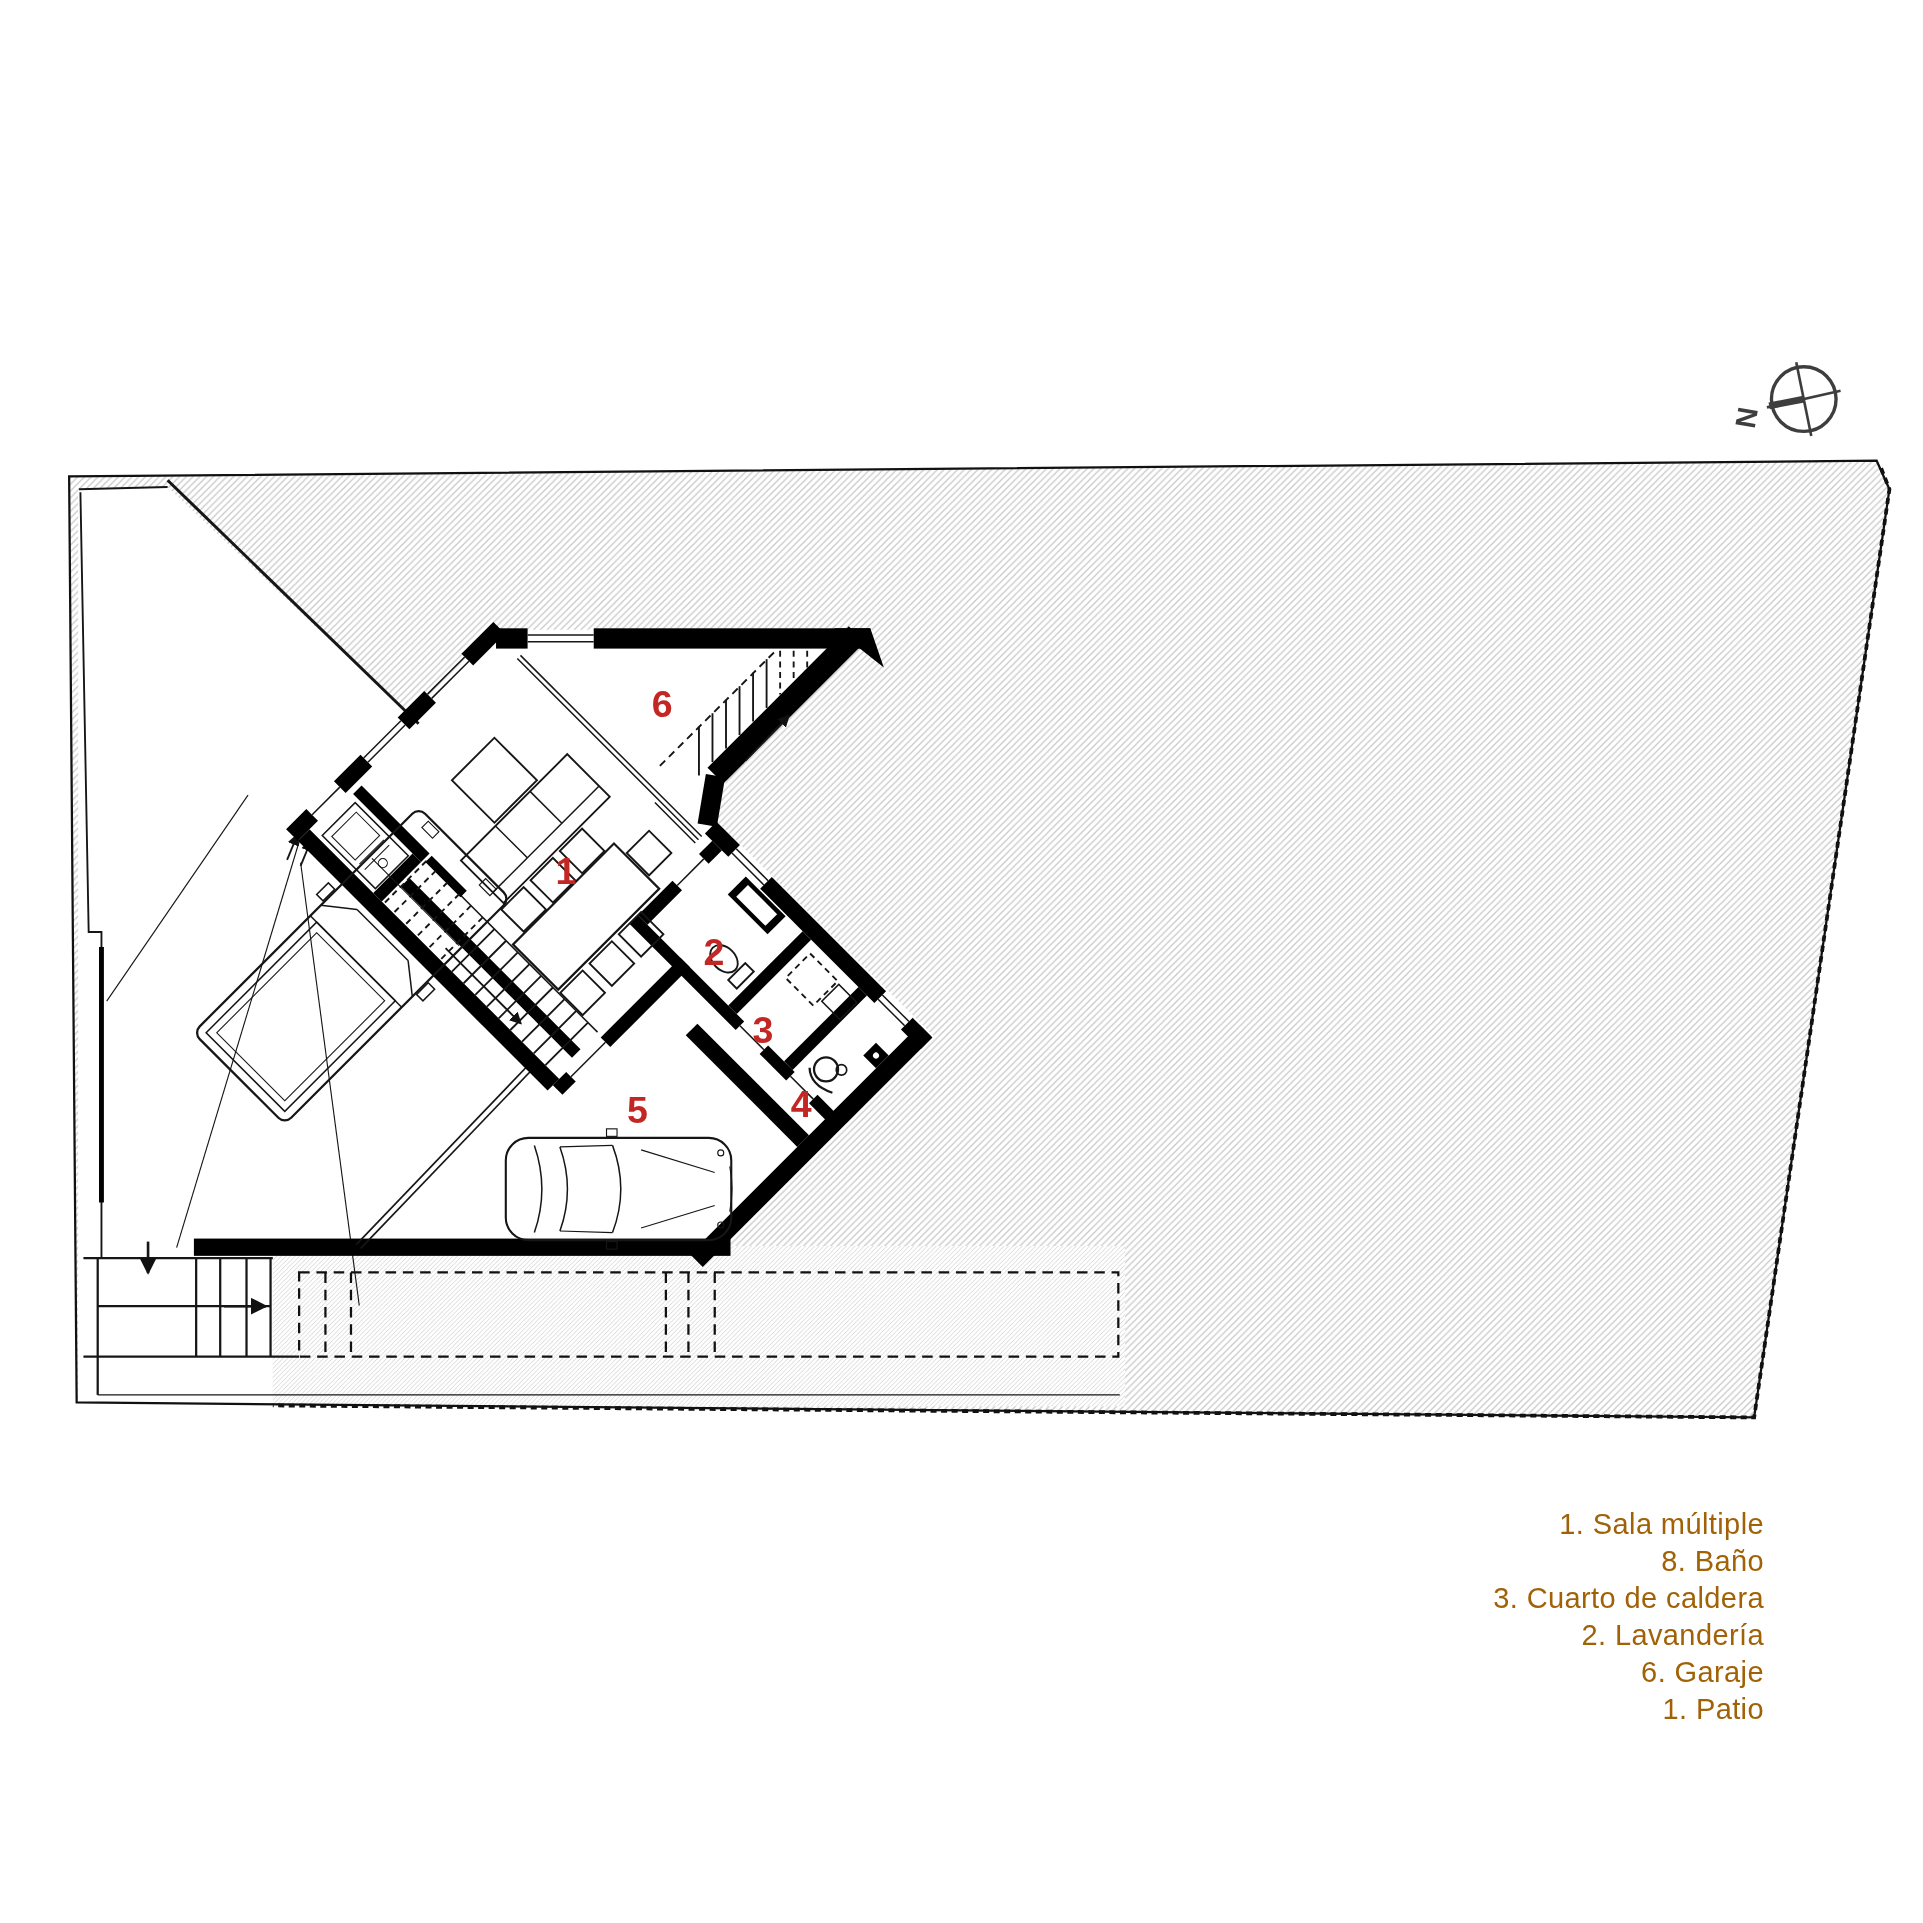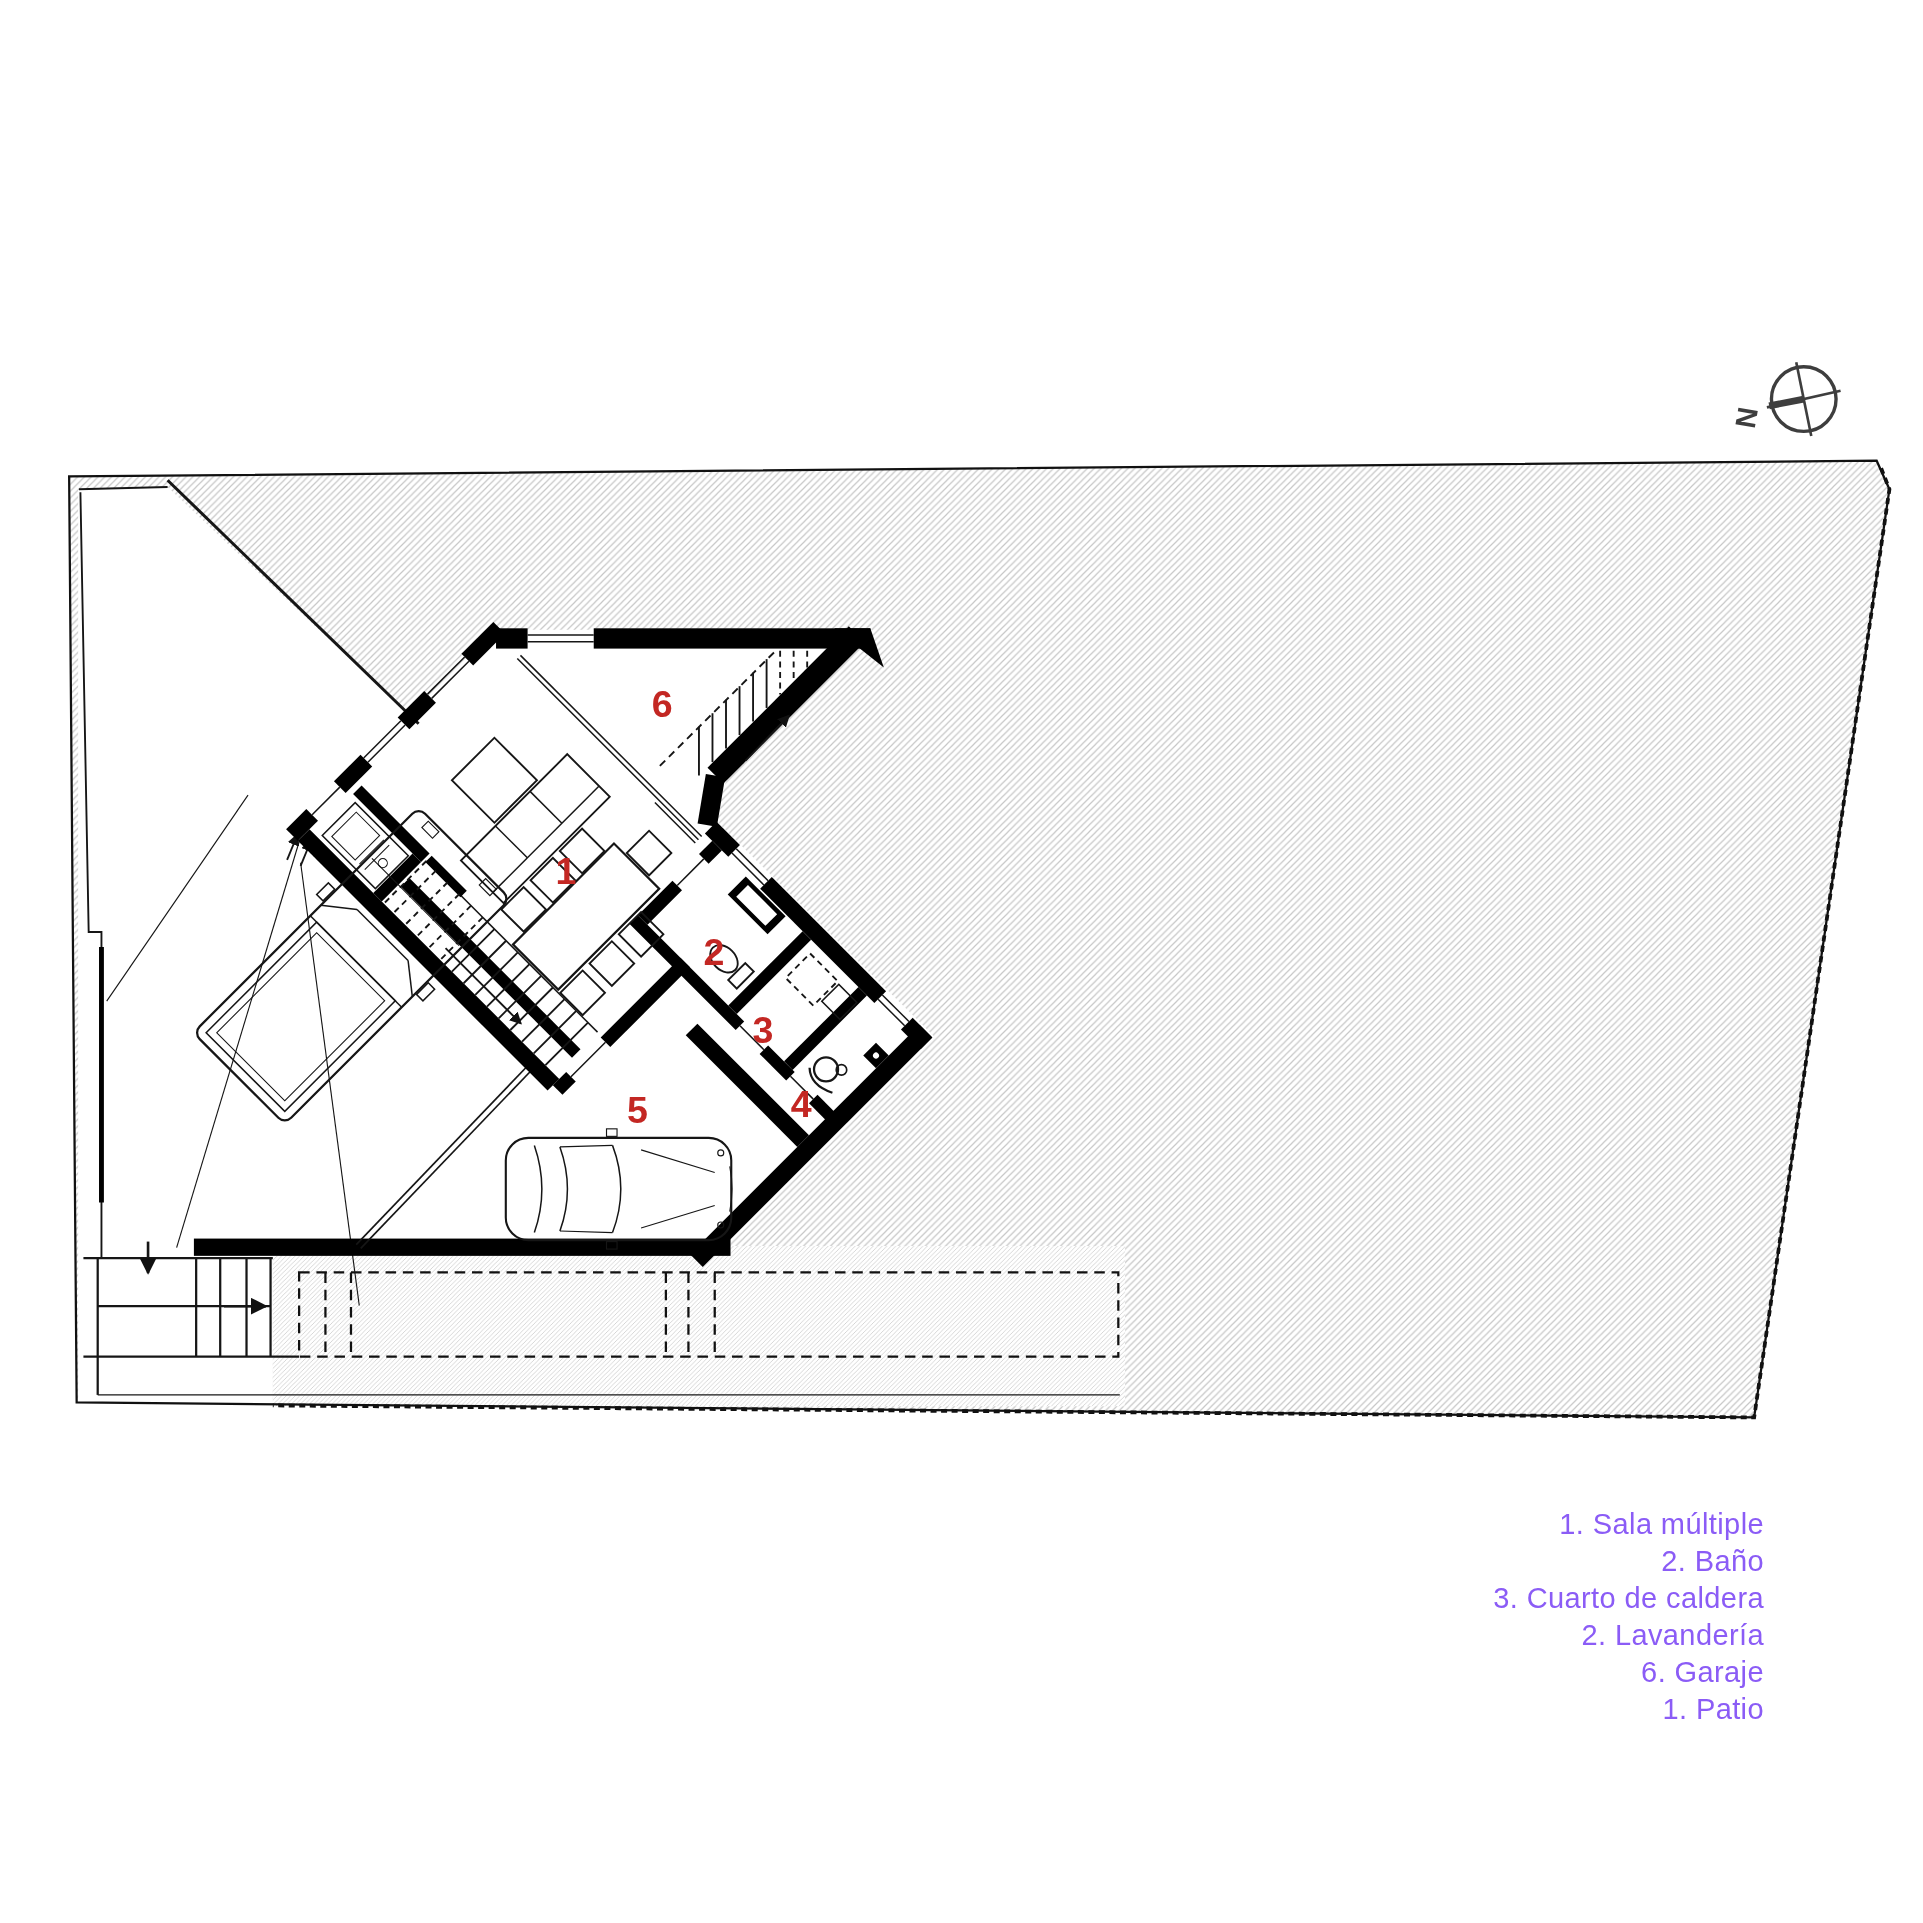--- a/index.html
+++ b/index.html
@@ -1,19 +1,19 @@
 <!DOCTYPE html>
 <html style="font-size:12px"><head>
 <meta charset="utf-8">
 <style>
   html,body{margin:0;padding:0;background:#ffffff;}
   body{width:1924px;height:1924px;position:relative;font-family:"Liberation Sans",sans-serif;}
   svg{position:absolute;left:0;top:0;}
   .legend{position:absolute;right:160px;top:1506px;text-align:right;
-          font-size:29px;line-height:37px;color:#8b5cf6;letter-spacing:0.4px;}
+          font-size:29px;line-height:37px;color:#a16207;letter-spacing:0.4px;}
   .room-num{font-family:"Liberation Sans",sans-serif;font-size:50px;font-weight:bold;text-anchor:middle;}
   .thin{stroke:#161616;fill:none;}
   .wall{fill:#000000;stroke:none;}
 </style>
 </head>
 <body>
 
 <svg viewBox="0 0 2560 2560" width="1924" height="1924">
   <defs>
     <pattern id="hatchSite" width="9" height="9" patternUnits="userSpaceOnUse">
@@ -280,19 +280,19 @@
     <circle cx="2400" cy="531" r="43" stroke-width="4.5"></circle>
     <line x1="2351" y1="542" x2="2449" y2="520" stroke-width="3.5"></line>
     <line x1="2390" y1="482" x2="2410" y2="580" stroke-width="3.5"></line>
     <line x1="2400" y1="531" x2="2354" y2="540" stroke-width="9"></line>
     <text transform="translate(2337,558) rotate(-80)" font-size="38" font-weight="bold" fill="#3e3e3e" stroke="none" text-anchor="middle">N</text>
   </g>
 </svg>
 
 <div class="legend">
   <div>1. Sala múltiple</div>
-  <div>2. Baño</div>
+  <div>8. Baño</div>
   <div>3. Cuarto de caldera</div>
   <div>2. Lavandería</div>
   <div>6. Garaje</div>
   <div>1. Patio</div>
 </div>
 
 
 </body></html>

